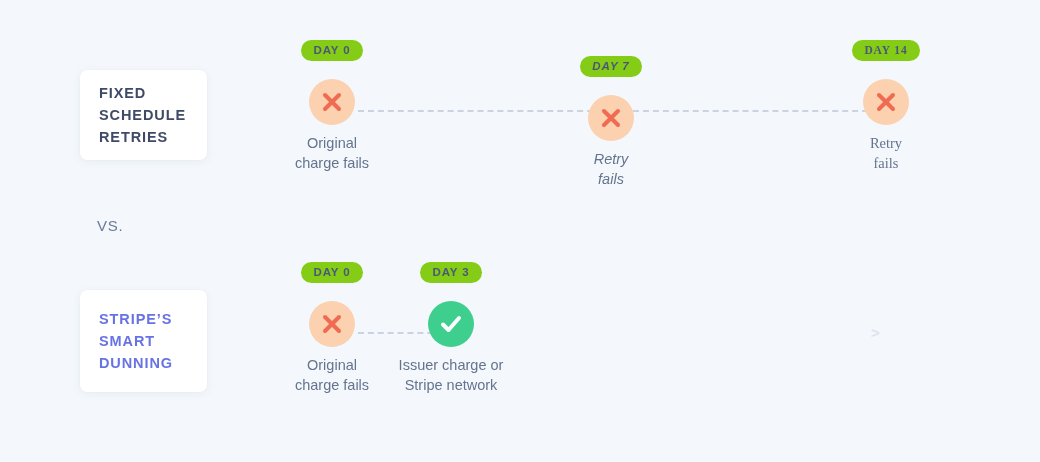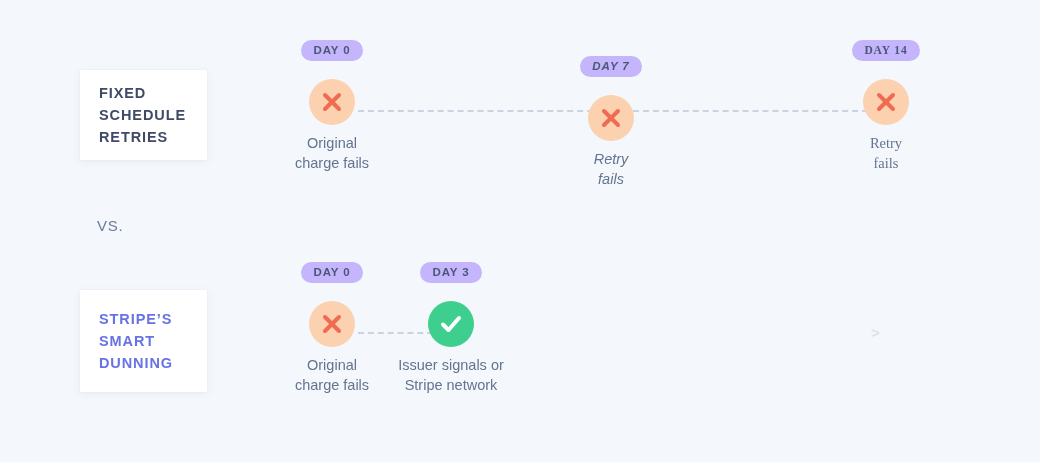--- a/index.html
+++ b/index.html
@@ -21,21 +21,21 @@
     position: relative;
     width: 1040px;
     height: 462px;
   }
 
   
   .label-card {
     position: absolute;
     width: 127px;
     background: #ffffff;
-    border-radius: 0;
+    border-radius: 7px;
     box-shadow: 0 2px 8px rgba(60, 80, 120, 0.07), 0 0 1px rgba(60,80,120,0.10);
     padding: 17px 16px 17px 19px;
     display: flex;
     align-items: center;
   }
 
   .label-card .card-text {
     font-size: 14.5px;
     font-weight: bold;
     line-height: 22px;
@@ -85,21 +85,21 @@
     position: absolute;
     width: 130px;
     margin-left: -65px;
     z-index: 2;
     display: flex;
     flex-direction: column;
     align-items: center;
   }
 
   .day-badge {
-    background: #c4b5fd;
+    background: #84cc16;
     color: #4a5878;
     font-size: 11.5px;
     font-weight: bold;
     letter-spacing: 0.9px;
     text-transform: uppercase;
     border-radius: 999px;
     padding: 5px 12px 4px 12px;
     line-height: 1;
   }
 
@@ -212,21 +212,21 @@
 charge fails</div>
     </div>
 
     <div class="node" style="left:201px; top:0;">
       <div class="day-badge">Day 3</div>
       <div class="node-icon success">
         <svg width="28" height="28" viewBox="0 0 28 28" aria-hidden="true">
           <polyline points="6,14.5 11.5,20 22,8" fill="none" stroke="#ffffff" stroke-width="4" stroke-linecap="round" stroke-linejoin="round"></polyline>
         </svg>
       </div>
-      <div class="node-caption">Issuer signals or
+      <div class="node-caption">Issuer charge or
 Stripe network</div>
     </div>
 
     <div class="chevron" style="left:621px; top:62px;">&gt;</div>
 
   </div>
 
 </div>
 
 </body></html>

